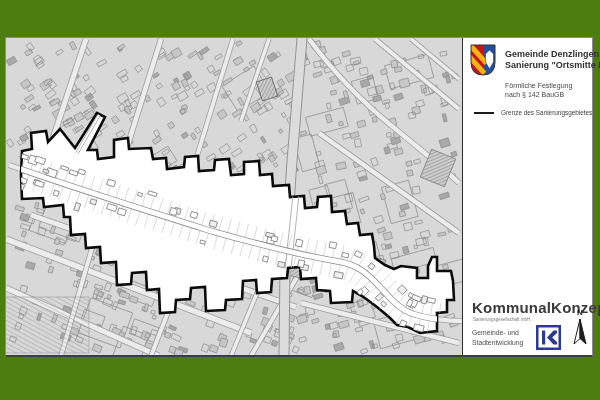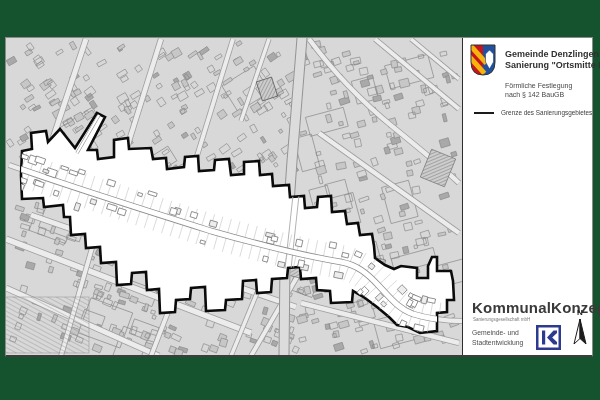--- a/index.html
+++ b/index.html
@@ -1,16 +1,16 @@
 <!DOCTYPE html>
 <html><head>
 <meta charset="utf-8">
 <style>
   html,body{margin:0;padding:0;background:#fff;}
-  .page{position:relative;width:600px;height:400px;background:#14532d;overflow:hidden;
+  .page{position:relative;width:600px;height:400px;background:#4d7c0f;overflow:hidden;
         font-family:"Liberation Sans",sans-serif;}
   .sheet{position:absolute;left:5px;top:37px;width:586px;height:317px;
          border:1px solid #8a8a8a;border-bottom:2px solid #3d3d3d;background:#d8d8d8;}
   .sheet svg.map{position:absolute;left:0;top:0;}
   
   .panel{position:absolute;top:0;right:0;width:130px;height:100%;background:#fff;
          border-left:1.5px solid #2e2e2e;box-sizing:border-box;}
   .panel-header{display:flex;gap:9px;padding:6px 2px 0 7px;}
   .crest{flex:0 0 auto;}
   .titles{padding-top:5px;}

